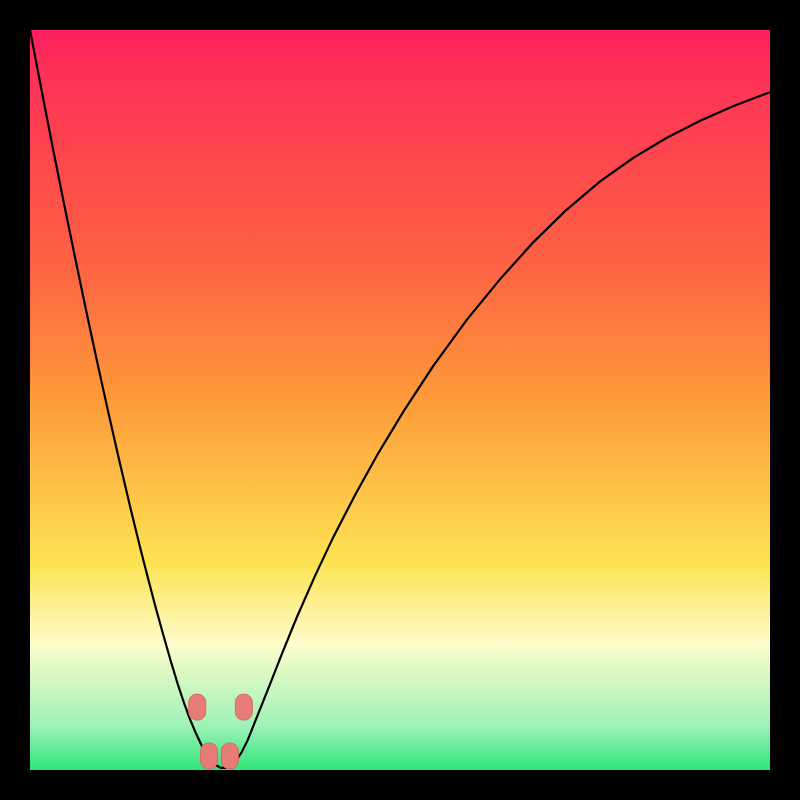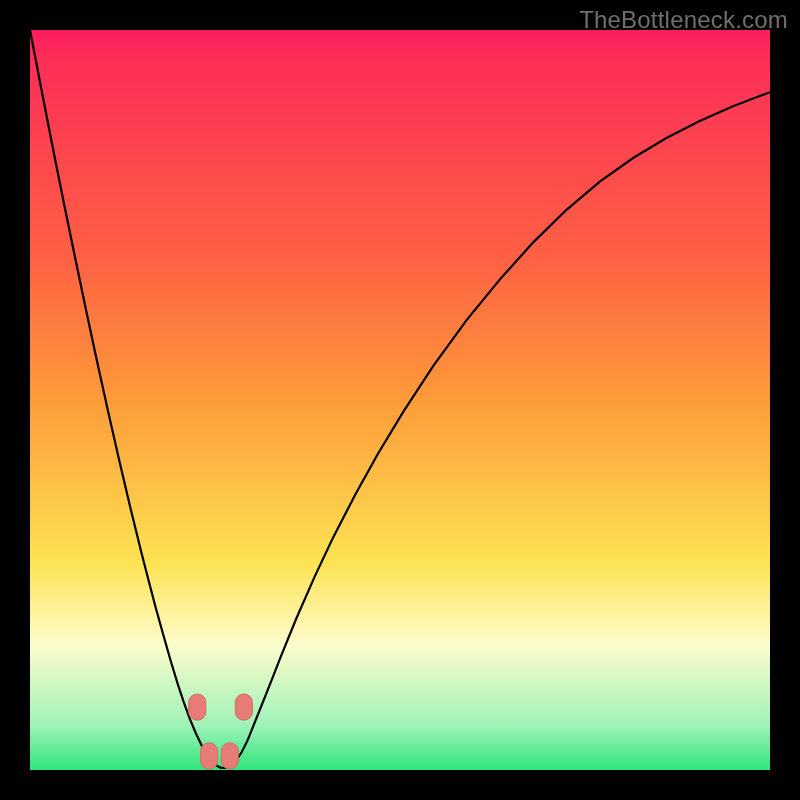--- a/index.html
+++ b/index.html
@@ -38,21 +38,20 @@
   }
   svg.curve {
     position: absolute;
     inset: 0;
   }
 </style>
 </head>
 <body>
 
 <div class="frame">
-  <div class="watermark">TheBottleneck.com</div>
   <div class="plot">
     <div class="gradient" id="grad" style="background: linear-gradient(rgb(253, 29, 96) 0%, rgb(253, 46, 88) 4%, rgb(253, 97, 67) 31%, rgb(253, 155, 58) 50%, rgb(253, 227, 82) 72%, rgb(253, 252, 203) 83%, rgb(159, 242, 184) 94%, rgb(47, 229, 122) 100%);"></div>
     <svg class="curve" id="svg" viewBox="0 0 740 740" preserveAspectRatio="none">
       <path id="curvePath" fill="none" stroke-width="2.2" d="M0.00 0.00 L11.10 57.72 L22.20 114.70 L33.30 170.20 L44.40 224.22 L55.50 277.50 L66.60 329.30 L77.70 379.62 L88.80 428.46 L99.90 475.82 L111.00 520.96 L118.40 549.82 L125.80 577.94 L133.20 604.58 L140.60 630.48 L148.00 654.90 L153.92 672.66 L159.84 688.94 L165.76 703.00 L171.68 715.58 L177.60 725.94 L182.04 731.86 L186.48 735.56 L190.92 737.78 L195.36 737.78 L199.80 736.30 L205.72 731.12 L211.64 722.24 L217.56 710.40 L223.48 695.60 L230.88 677.10 L241.24 651.20 L251.60 624.56 L266.40 588.30 L284.90 546.12 L303.40 506.90 L325.60 463.98 L347.80 424.02 L373.70 381.10 L403.30 335.96 L436.60 290.08 L469.90 249.38 L503.20 212.38 L536.50 179.82 L569.80 151.70 L603.10 128.02 L636.40 108.04 L669.70 91.02 L703.00 76.22 L740.00 62.16 " stroke="#000000"></path>
       <g id="markers">
           <rect x="158.74" y="664.10" width="17" height="26" rx="8" fill="#e77c76" stroke="#d66a64" stroke-width="1"></rect>
           <rect x="170.58" y="712.94" width="17" height="26" rx="8" fill="#e77c76" stroke="#d66a64" stroke-width="1"></rect>
           <rect x="191.30" y="712.94" width="17" height="26" rx="8" fill="#e77c76" stroke="#d66a64" stroke-width="1"></rect>
           <rect x="205.36" y="664.10" width="17" height="26" rx="8" fill="#e77c76" stroke="#d66a64" stroke-width="1"></rect>
         </g>

